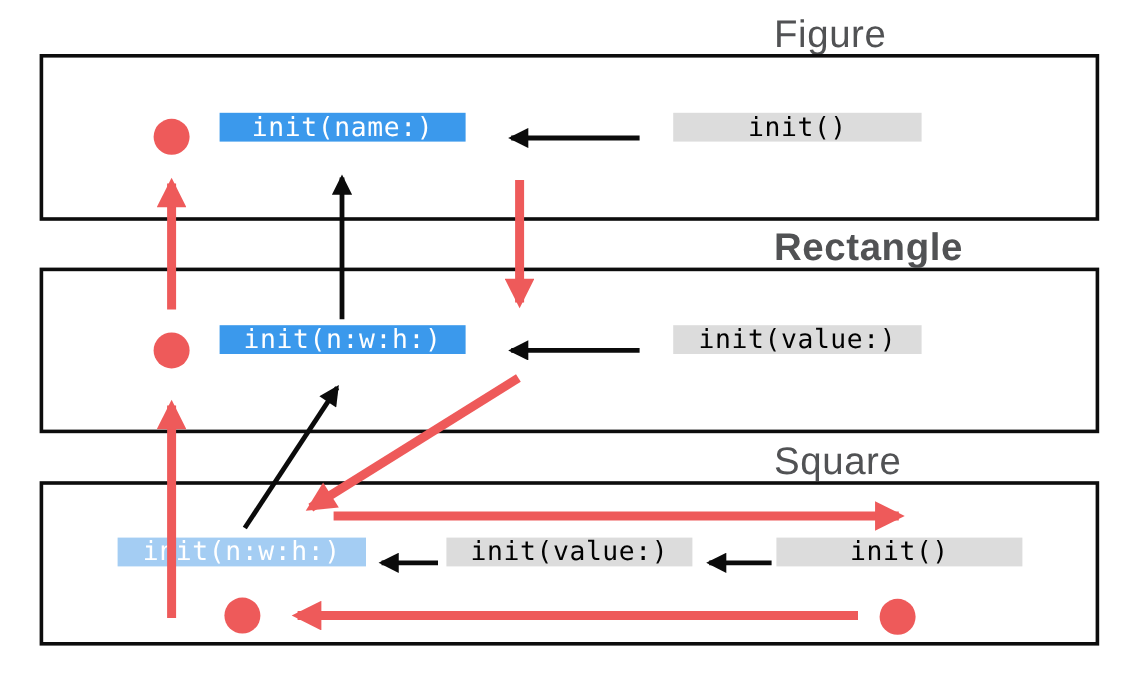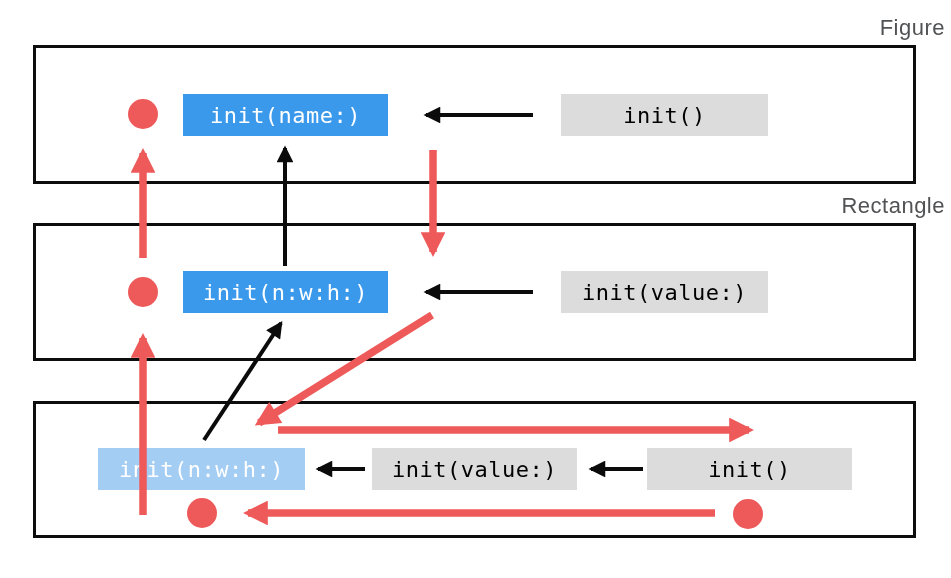--- a/index.html
+++ b/index.html
@@ -21,34 +21,34 @@
     background: #ffffff;
   }
   #box-figure    { top: 45px;  height: 139px; }
   #box-rectangle { top: 223px; height: 138px; }
   #box-square    { top: 401px; height: 137px; }
 
   .class-label {
     position: absolute;
     right: 6px;
     width: 300px;
-    text-align: right;
-    font-size: 22px;
+    text-align: left;
+    font-size: 32px;
     font-weight: 300;
     letter-spacing: 0.5px;
     color: var(--label-gray, #515254);
     line-height: 30px;
   }
   #label-figure    { top: 13px; }
-  #label-rectangle { top: 191px; }
+  #label-rectangle { top: 191px; font-weight: bold; }
   #label-square    { top: 369px; }
 
   .node {
     position: absolute;
-    height: 42px;
+    height: 24px;
     display: flex;
     align-items: center;
     justify-content: center;
     font-family: "DejaVu Sans Mono", "Liberation Mono", monospace;
     font-size: 22px;
     letter-spacing: 0.5px;
     white-space: nowrap;
   }
   .node.designated { background: var(--designated-blue, #3b99ec); color: #ffffff; }
   .node.inherited  { background: var(--inherited-blue, #a4cdf3);  color: #ffffff; }
@@ -84,20 +84,21 @@
   .black-line { stroke: var(--arrow-black, #0b0b0b); stroke-width: 4; fill: none; }
   .red-line   { stroke: var(--flow-red, #ee5a5a);   stroke-width: 7.5; fill: none; }
 </style>
 </head>
 <body>
 
 <div class="canvas">
 
   <div class="class-label" id="label-figure">Figure</div>
   <div class="class-label" id="label-rectangle">Rectangle</div>
+  <div class="class-label" id="label-square">Square</div>
 
   <div class="class-box" id="box-figure"></div>
   <div class="class-box" id="box-rectangle"></div>
   <div class="class-box" id="box-square"></div>
 
   <div class="node designated" id="n-fig-des">init(name:)</div>
   <div class="node convenience" id="n-fig-conv">init()</div>
 
   <div class="node designated" id="n-rect-des">init(n:w:h:)</div>
   <div class="node convenience" id="n-rect-conv">init(value:)</div>

